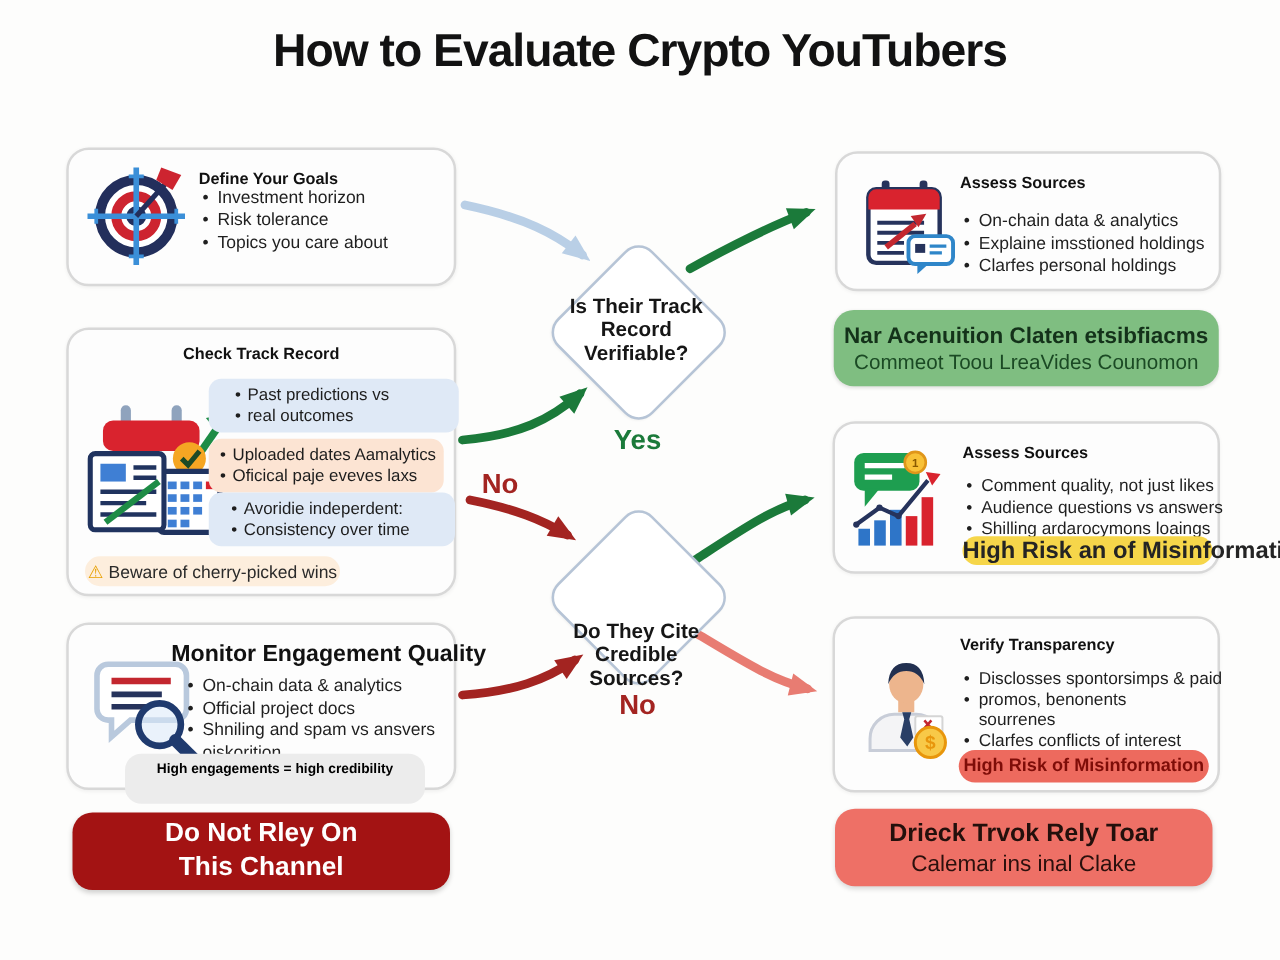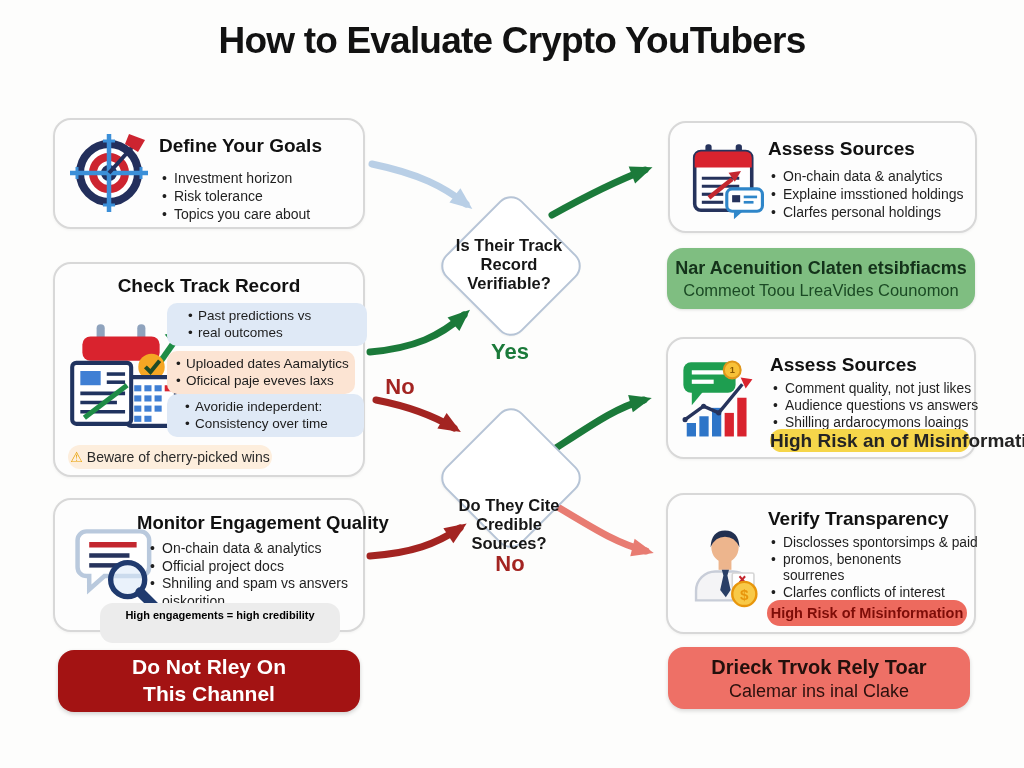--- a/index.html
+++ b/index.html
@@ -4,21 +4,21 @@
 <style>
   html,body{margin:0;padding:0;background:#ffffff;}
   #stage{
     position:relative;width:1024px;height:768px;overflow:hidden;
     background:#fdfdfc;font-family:"Liberation Sans",sans-serif;color:#1c1c1c;
   }
   .main-title{position:absolute;top:20px;left:0;width:100%;text-align:center;
     font-size:37px;font-weight:800;letter-spacing:-0.8px;color:#121212;}
   .card{position:absolute;background:#fdfdfd;border:2px solid #d8d8d8;border-radius:18px;
     box-shadow:0 1px 3px rgba(0,0,0,0.05);}
-  .card-title{position:absolute;font-size:19px;font-weight:700;color:#111;white-space:nowrap;}
+  .card-title{position:absolute;font-size:13px;font-weight:700;color:#111;white-space:nowrap;}
   .card-title.center{left:0;width:100%;text-align:center;}
   .bullets{position:absolute;font-size:14px;line-height:1.3;color:#1f1f1f;white-space:nowrap;}
   .bullet{position:relative;padding-left:13px;}
   .bullet::before{content:"\2022";position:absolute;left:1px;}
   .bullet.nob::before{content:"";}
   .subbox{position:absolute;border-radius:10px;padding:4px 8px;font-size:13.5px;line-height:1.28;
     color:#1d1d1d;white-space:nowrap;}
   .subbox .bullet{padding-left:11px;}
   .subbox.blue{background:var(--subbox_blue,#dfe9f6);}
   .subbox.peach{background:var(--subbox_peach,#fce4d3);}
@@ -93,21 +93,21 @@
         <line x1="3" y1="42" x2="81" y2="42" stroke="#3b8fd8" stroke-width="4.5"></line>
         <line x1="36" y1="10" x2="48" y2="10" stroke="#3b8fd8" stroke-width="3"></line>
         <line x1="36" y1="74" x2="48" y2="74" stroke="#3b8fd8" stroke-width="3"></line>
         <line x1="10" y1="36" x2="10" y2="48" stroke="#3b8fd8" stroke-width="3"></line>
         <line x1="74" y1="36" x2="74" y2="48" stroke="#3b8fd8" stroke-width="3"></line>
         <line x1="42" y1="42" x2="68" y2="13" stroke="#232f5c" stroke-width="4"></line>
         <path d="M62 3 L78 9 L71 21 L58 13 Z" fill="#cd2430"></path>
       </svg>
     </div>
     <div class="card-title" style="left:104px;top:15px;">Define Your Goals</div>
-    <div class="bullets" style="left:106px;top:49px;">
+    <div class="bullets" style="left:106px;top:28px;">
         <div class="bullet">Investment horizon</div>
         <div class="bullet">Risk tolerance</div>
         <div class="bullet">Topics you care about</div>
       </div>
   </div>
 
   <div class="card" style="left:53px;top:262px;width:308px;height:211px;">
     <div class="card-title center" style="top:11px;">Check Track Record</div>
     <div class="icon" style="left:5px;top:46px;width:122px;height:122px;">
       <svg viewBox="0 0 120 120" width="122" height="122">

